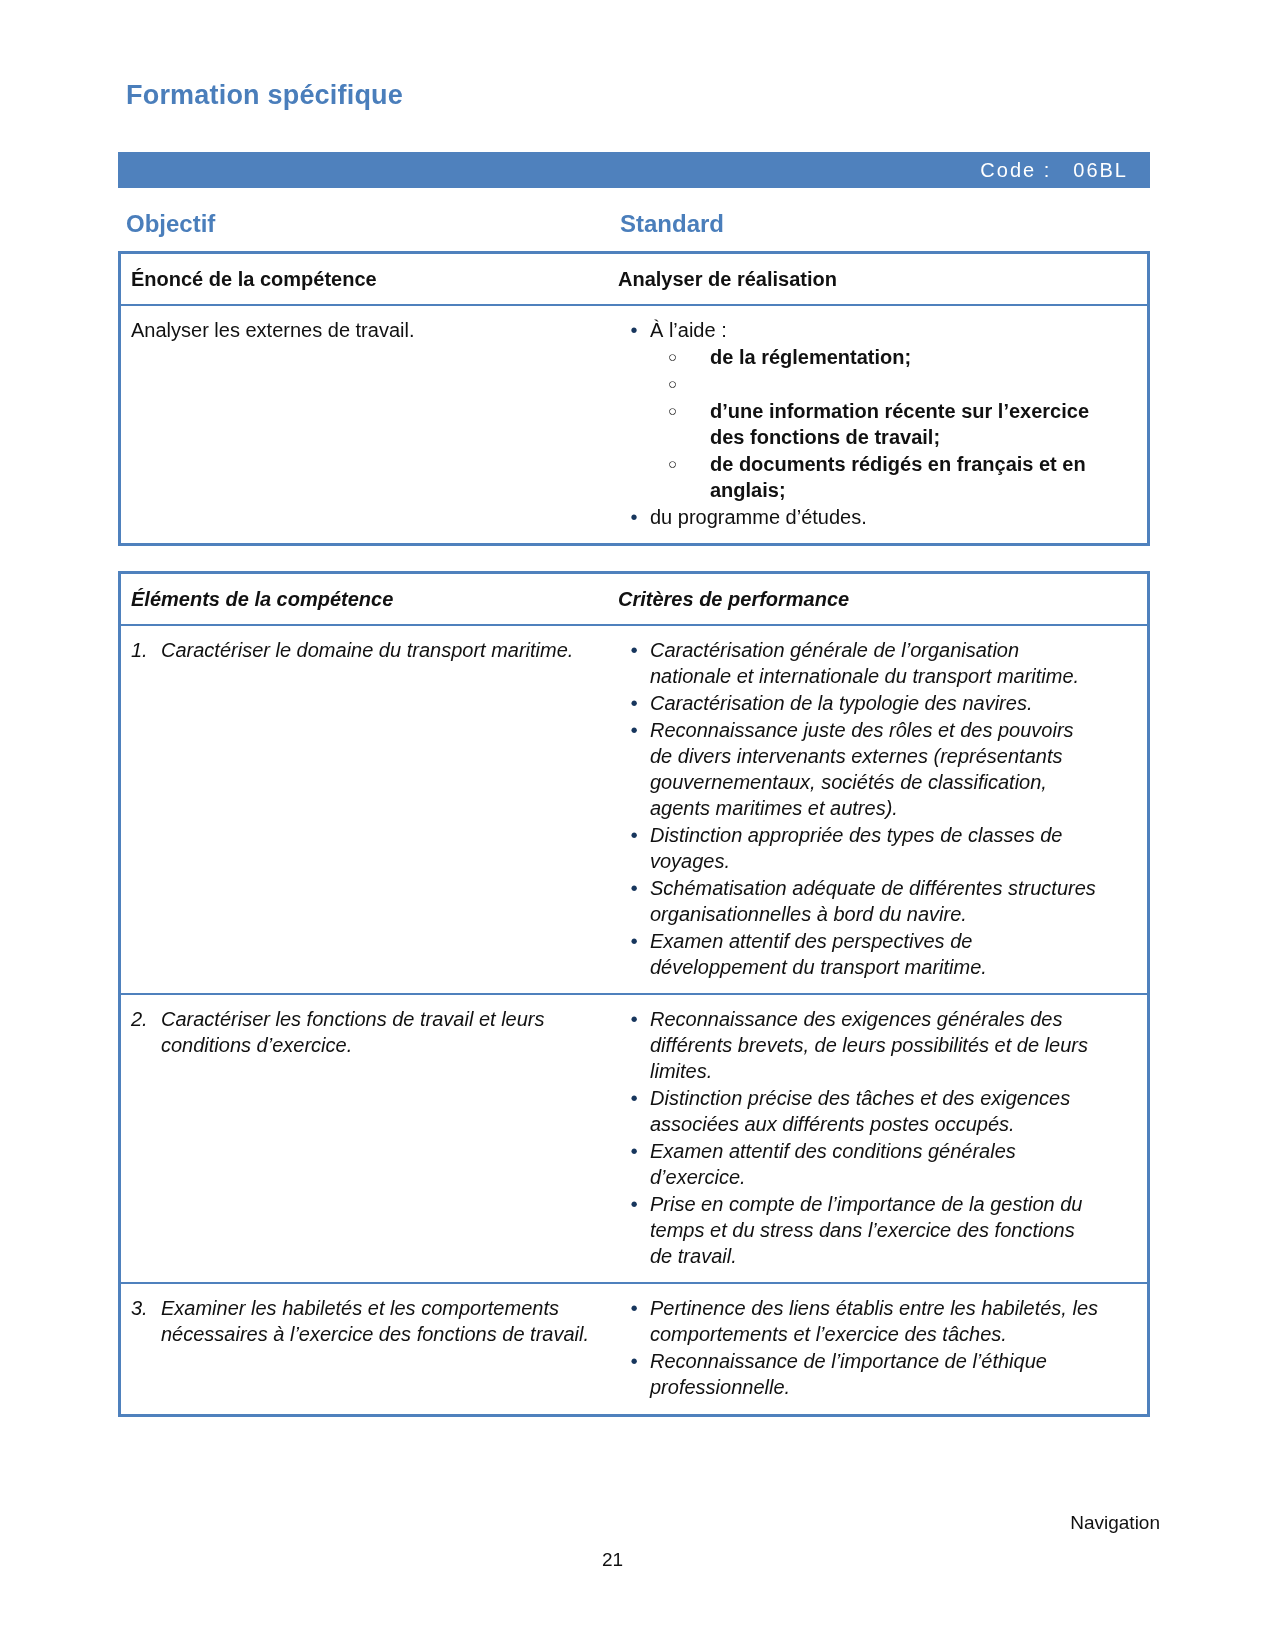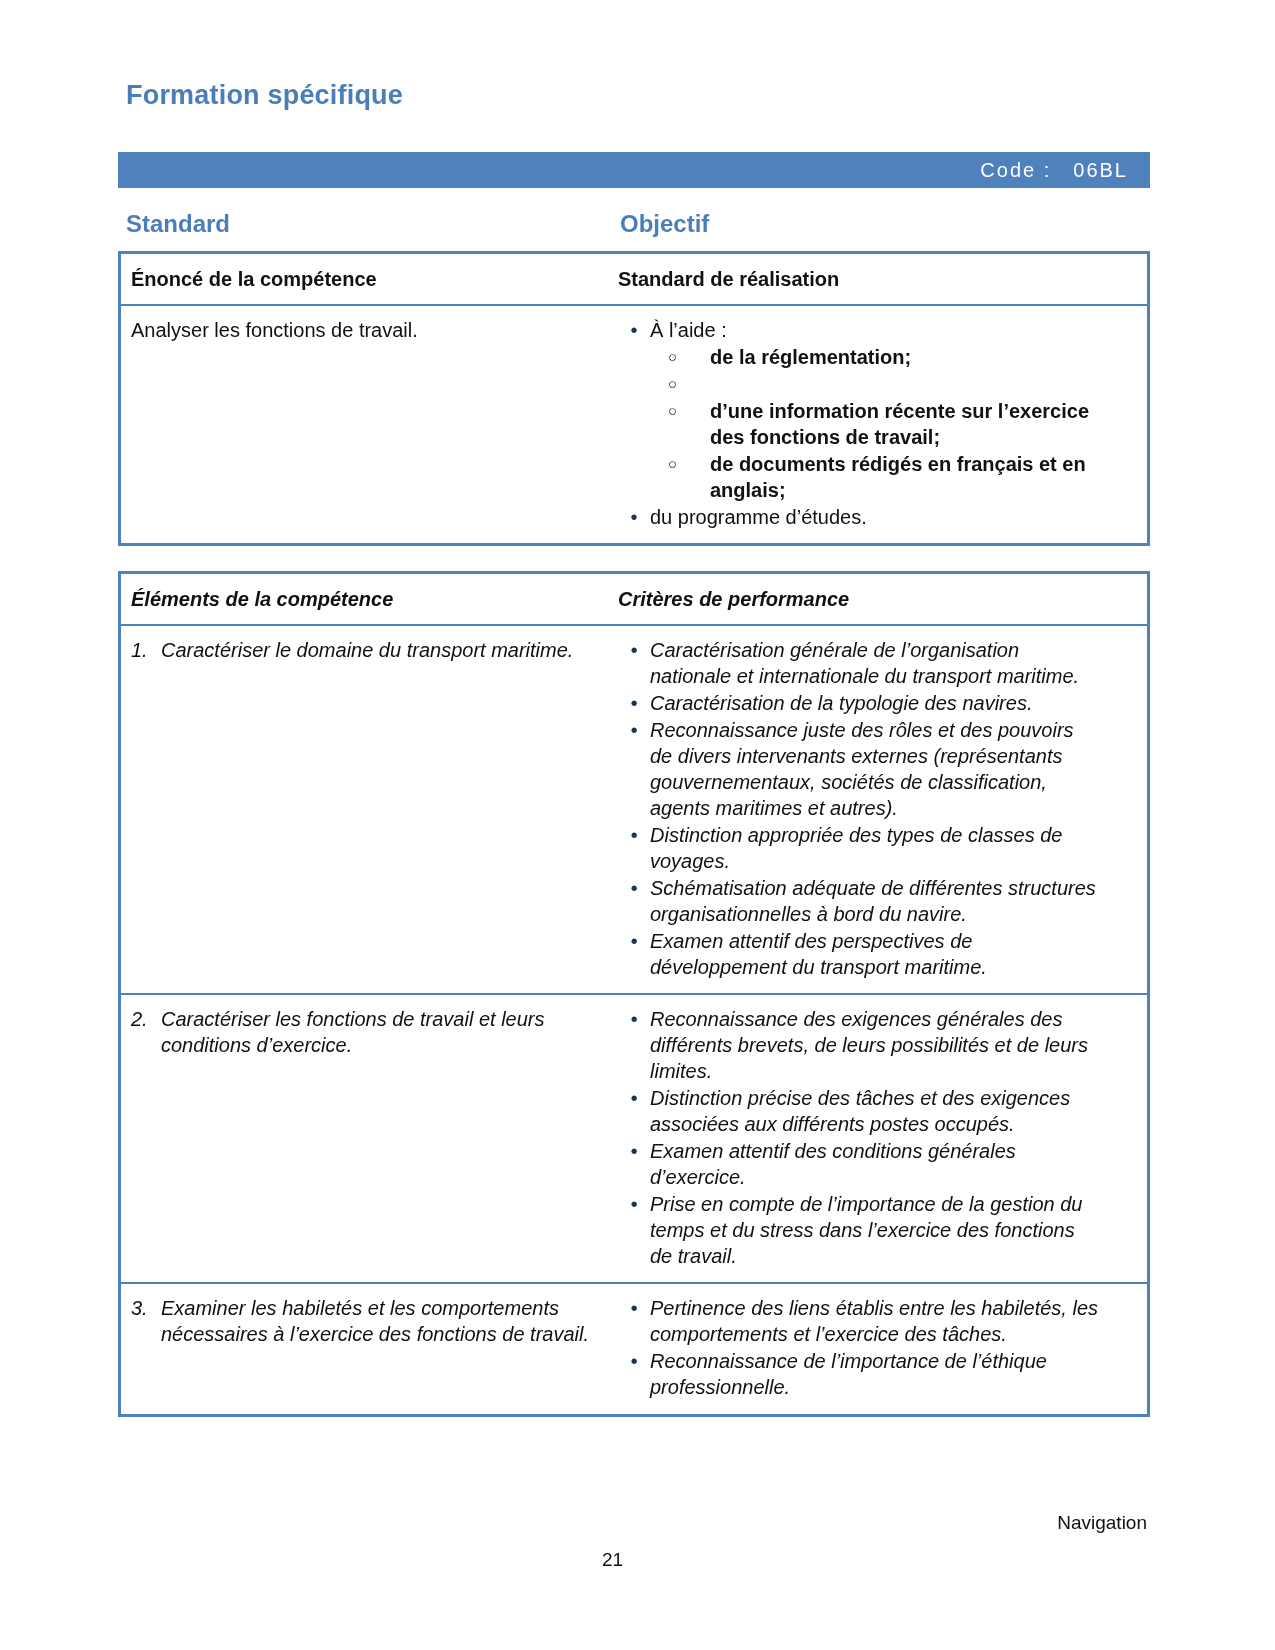--- a/index.html
+++ b/index.html
@@ -108,21 +108,21 @@
     text-align:left;
     padding-left:10px;
     font-size:15px;
     line-height:26px;
     color:#222222;
   }
   .sub-text{flex:1;font-weight:bold;}
   .footer-nav{
     position:absolute;
     top:1512px;
-    left:121px;
+    left:134px;
     width:1026px;
     text-align:right;
     font-size:19px;
     color:#111111;
   }
   .footer-page{
     position:absolute;
     top:1549px;
     left:0;
     width:1225px;
@@ -137,31 +137,31 @@
 <div class="content">
 
   <h1 class="page-title">Formation spécifique</h1>
 
   <div class="code-bar">
     <span>Code :</span>
     <span class="code-value">06BL</span>
   </div>
 
   <div class="col-headings">
+    <div class="col-heading">Objectif</div>
     <div class="col-heading">Standard</div>
-    <div class="col-heading">Objectif</div>
   </div>
 
   <div class="tbl">
     <div class="tbl-row header">
       <div class="cell th">Énoncé de la compétence</div>
-      <div class="cell th right-col">Standard de réalisation</div>
+      <div class="cell th right-col">Analyser de réalisation</div>
     </div>
     <div class="tbl-row">
-      <div class="cell">Analyser les fonctions de travail.</div>
+      <div class="cell">Analyser les externes de travail.</div>
       <div class="cell right-col">
         <div class="b-item">
           <span class="b-marker">•</span>
           <span class="b-text">À l’aide :</span>
         </div>
         <div class="sub-item">
           <span class="sub-marker">○</span>
           <span class="sub-text">de la réglementation;</span>
         </div>
         <div class="sub-item">

